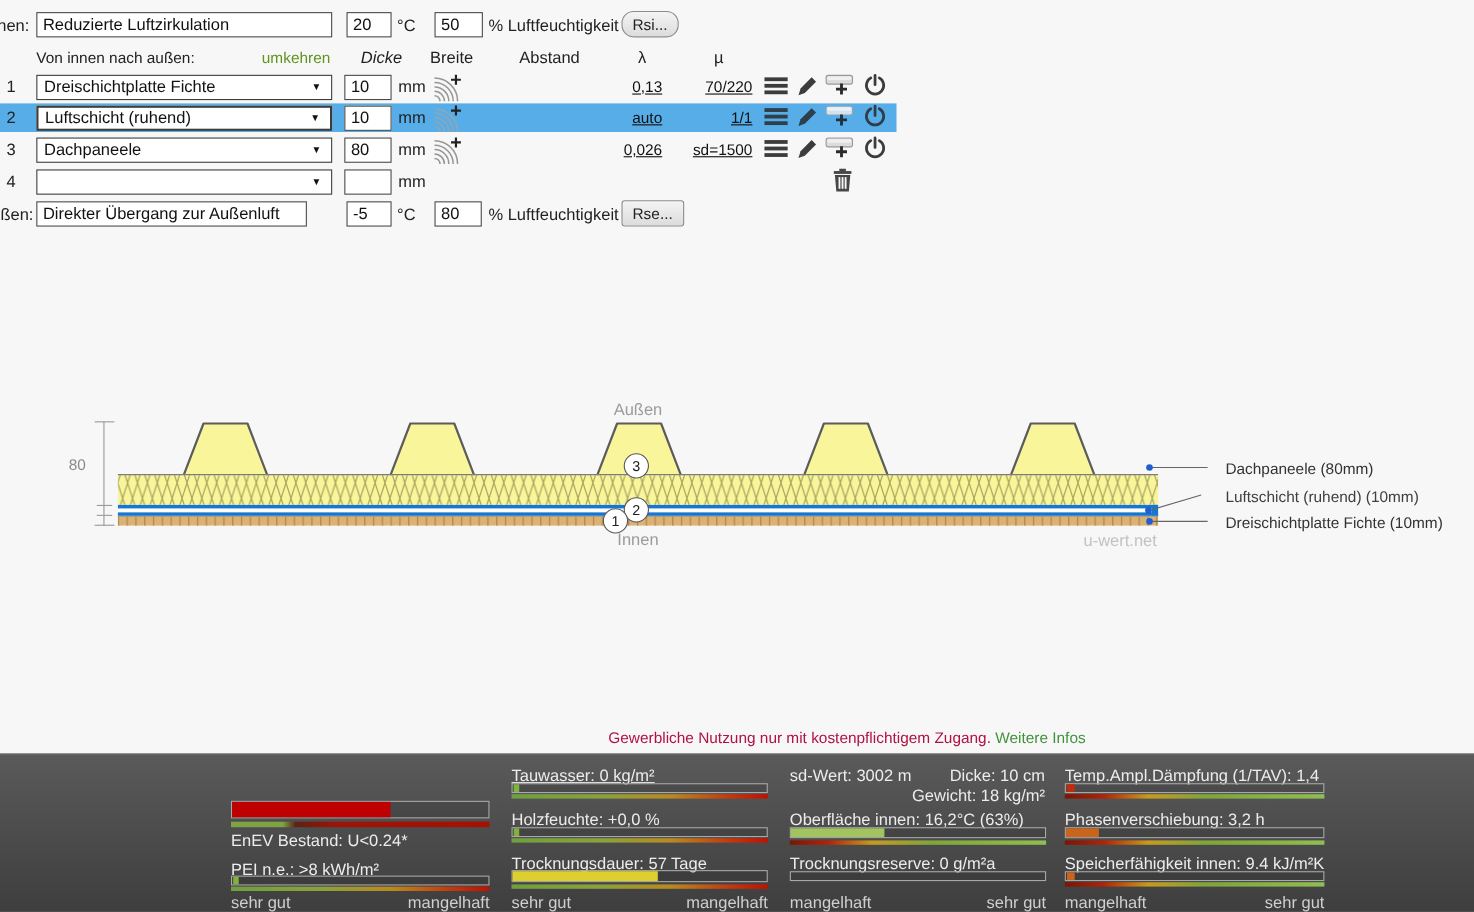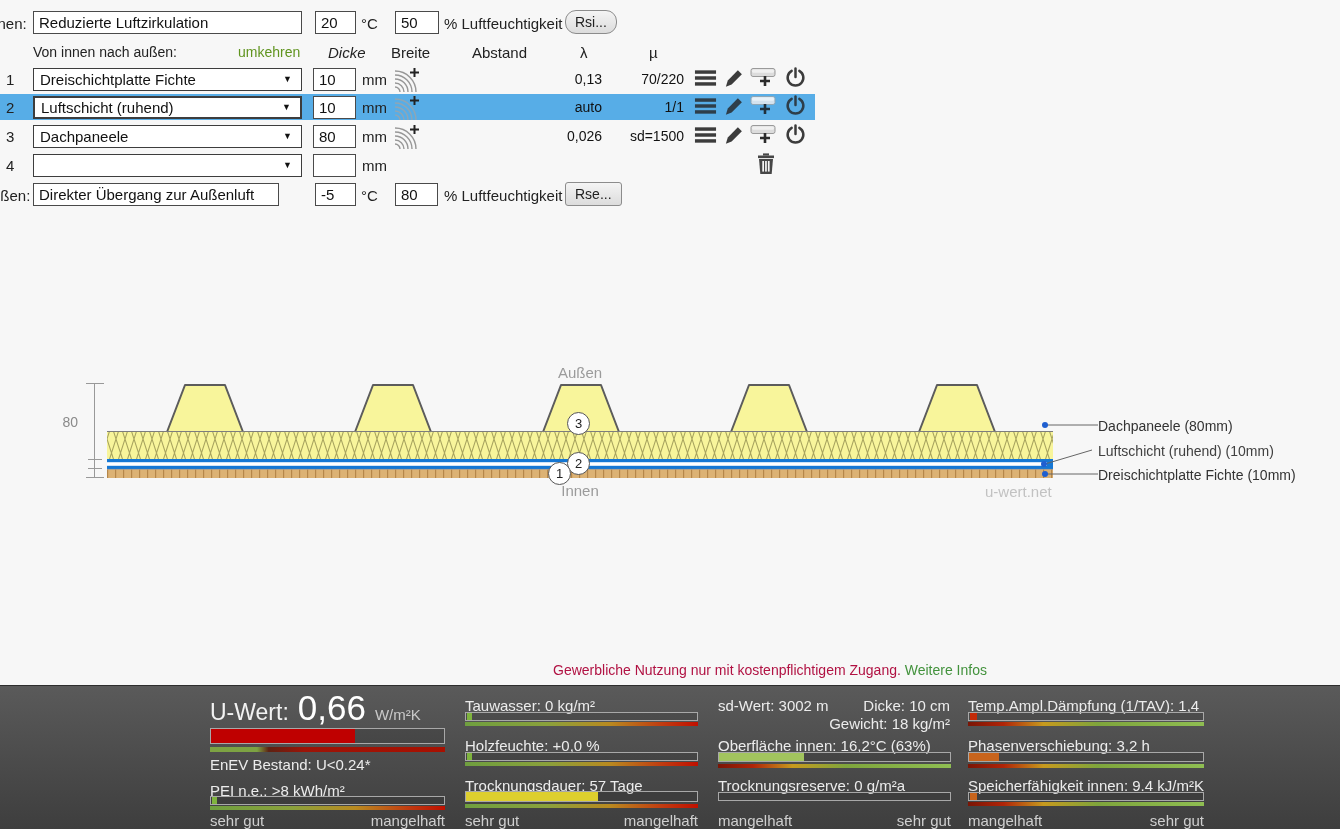--- a/index.html
+++ b/index.html
@@ -19,33 +19,33 @@
     background:#fff;cursor:pointer;
   }
   .sel .sel-text{position:absolute;left:6px;top:2px;font-size:15px;color:#111;white-space:nowrap;}
   .sel .sel-arrow{position:absolute;right:9px;top:5px;font-size:9px;color:#111;}
   .btn{
     position:absolute;box-sizing:border-box;height:24px;padding:0 9px;
     background:linear-gradient(#f4f4f4,#dcdcdc);border:1px solid #8c8c8c;border-radius:3px;
     font-family:"Liberation Sans",sans-serif;font-size:14px;color:#222;cursor:pointer;
   }
   .rownum{font-size:15px;color:#222;}
-  .valtxt{font-size:14px;color:#111;white-space:nowrap;}
+  .valtxt{font-size:14px;color:#111;white-space:nowrap;text-decoration:underline;}
   .hl-row{position:absolute;left:0;top:94px;width:815px;height:26px;background:#57ade7;}
   .icon-btn{position:absolute;width:24px;height:24px;cursor:pointer;}
   .link-green{font-size:14px;color:#60941f;cursor:pointer;}
   
   .dim{background:#999;position:absolute;}
   .dim-label{position:absolute;font-size:14px;color:#8a8a8a;text-align:right;width:30px;}
   .side-label{position:absolute;width:80px;text-align:center;font-size:15px;color:#9b9b9b;}
   .marker{
     position:absolute;width:21px;height:21px;border-radius:50%;background:#fff;border:1px solid #555;
     text-align:center;line-height:21px;font-size:13px;color:#222;z-index:5;cursor:pointer;
   }
-  .ann{position:absolute;font-size:14px;white-space:nowrap;cursor:pointer;}
+  .ann{position:absolute;font-size:14px;white-space:nowrap;cursor:pointer;margin-left:16px;}
   .watermark{position:absolute;font-size:15px;color:#c2c2c2;}
   
   .notice{position:absolute;left:553px;top:662px;font-size:14px;white-space:nowrap;}
   .notice .warn{color:#b11243;}
   
   .footer{
     position:absolute;left:0;top:685px;width:1340px;height:144px;
     background:linear-gradient(180deg,#5a5a5a,#3e3e3e);border-top:1px solid #2d2d2d;box-sizing:border-box;
   }
   .res-label{position:absolute;font-size:15px;color:#ececec;white-space:nowrap;}
@@ -293,25 +293,20 @@
 <span class="ann" style="left: 1098px; top: 467px; color: rgb(51, 51, 51);">Dreischichtplatte Fichte (10mm)</span>
 <span class="watermark" style="left:985px;top:483px;">u-wert.net</span>
 
 <div class="notice">
   <span class="warn">Gewerbliche Nutzung nur mit kostenpflichtigem Zugang.</span>
   <span class="link-green" style="font-size:14px;color:#42923c;">Weitere Infos</span>
 </div>
 
 <div class="footer">
 
-  <div class="abs" style="left:210px;top:2px;display:flex;align-items:baseline;gap:9px;">
-    <span style="font-size:23px;color:#f2f2f2;">U-Wert:</span>
-    <span style="font-size:35px;color:#ffffff;">0,66</span>
-    <span style="font-size:15px;color:#c9c9c9;">W/m²K</span>
-  </div>
   <div class="track" style="left:210px;top:42px;width:235px;height:16px;">
     <div class="fill" style="background: rgb(191, 0, 0); width: 62%;"></div>
   </div>
   <div class="grad grad-uwert" style="left:210px;top:61px;width:235px;height:5px;"></div>
   <span class="res-label" style="left:210px;top:70px;">EnEV Bestand: U&lt;0.24*</span>
   <span class="res-label" style="left:210px;top:96px;">PEI n.e.: &gt;8 kWh/m²</span>
   <div class="track" style="left:210px;top:110px;width:235px;">
     <div class="tick" style="background:#7fb33e;"></div>
   </div>
   <div class="grad grad-gr" style="left:210px;top:120px;width:235px;"></div>

